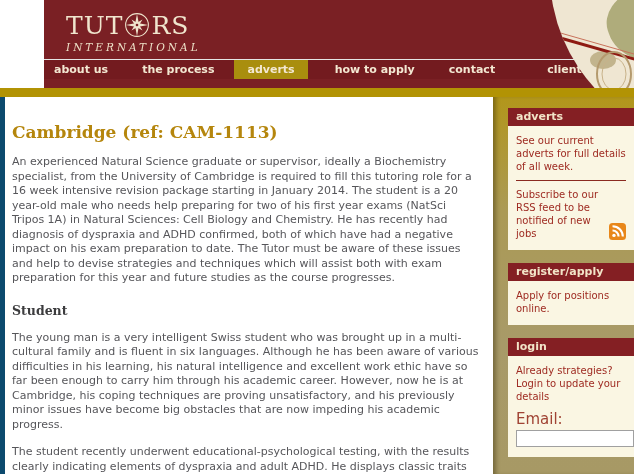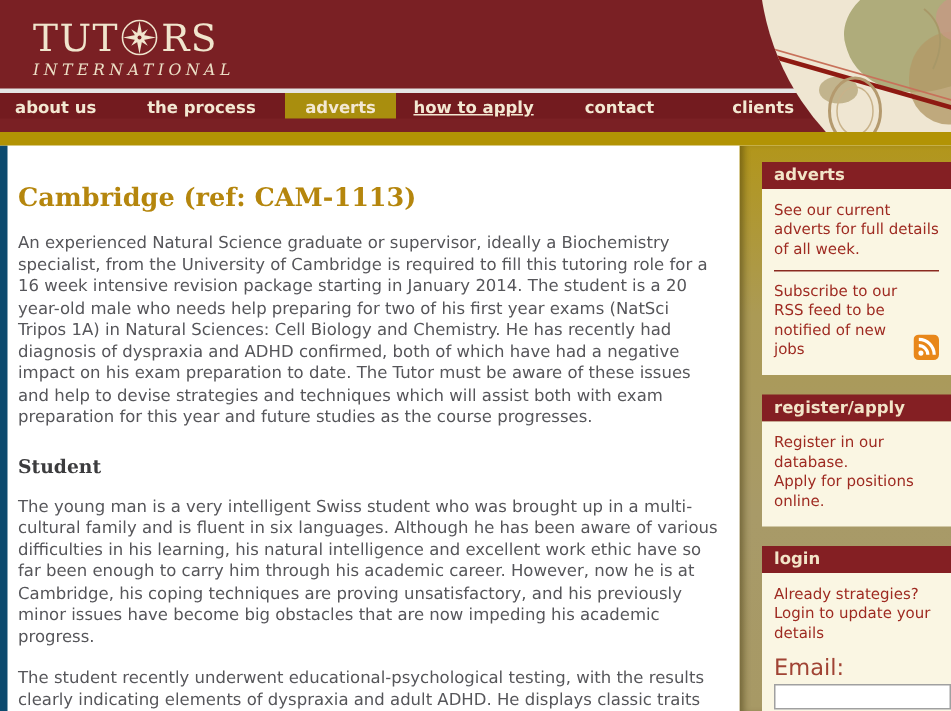--- a/index.html
+++ b/index.html
@@ -1,41 +1,41 @@
 <!DOCTYPE html>
 <html><head>
 <meta charset="utf-8">
 <style>
   * { margin:0; padding:0; box-sizing:border-box; }
   html,body { width:634px; height:474px; }
   body { font-family:"DejaVu Sans","Liberation Sans",sans-serif; background:#fff; }
-  .page { position:relative; width:634px; height:474px; overflow:hidden; }
+  .page { position:relative; width:634px; height:474px; overflow:hidden;padding-left:44px; }
 
   
   .header { position:relative; height:88px; background:#7a2024; overflow:hidden; }
   .logo { position:absolute; left:22px; top:12px; color:#f0e5cd; cursor:pointer; }
   .logo-row { display:flex; align-items:center; font-family:"DejaVu Serif","Liberation Serif",serif; font-size:25px; letter-spacing:1px; line-height:1; }
   .compass { margin:0 1px; display:block; }
   .logo-sub { font-family:"DejaVu Serif","Liberation Serif",serif; font-size:10.5px; letter-spacing:3px; margin-top:3px; color:#ecdfc6;font-style:italic; }
 
   
   .globe { position:absolute; left:506px; top:-194px; width:336px; height:336px; border-radius:50%; background:#efe6d2; overflow:hidden; z-index:3; }
   .globe .blob1 { position:absolute; left:58px; top:178px; width:100px; height:78px; background:#99985e; border-radius:45% 60% 50% 65%; transform:rotate(-18deg); opacity:.75; }
   .globe .blob2 { position:absolute; left:100px; top:215px; width:58px; height:62px; background:#b39a68; border-radius:55% 45% 60% 50%; opacity:.8; }
   .globe .blob3 { position:absolute; left:118px; top:192px; width:34px; height:30px; background:#c59a84; border-radius:50% 62% 48% 55%; opacity:.8; }
   .globe .blob4 { position:absolute; left:40px; top:245px; width:26px; height:18px; background:#b7a87c; border-radius:50%; opacity:.8; }
   .globe svg.gmap { position:absolute; left:0; top:0; }
 
   
-  .nav { position:absolute; left:0; bottom:9px; width:100%; height:20px; background:#731b1f; border-top:3px solid #e5e5e5; display:flex; z-index:1; }
+  .nav { position:absolute; left:0; bottom:9px; width:100%; height:20px; background:#731b1f; border-top:1px solid #e5e5e5; display:flex; z-index:1; }
   .nav a { color:#f3e8d2; font-size:11px; font-weight:bold; text-decoration:none; padding:3px 6px; white-space:nowrap; }
   .nav a.nav-0 { margin-left:4px; }
   .nav a.nav-1 { margin-left:22px; }
   .nav a.active { background:#a98e0e; margin-left:14px; padding:3px 13px; }
-  .nav a.nav-3 { margin-left:6px;text-decoration:underline; }
+  .nav a.nav-3 { margin-left:21px; }
   .nav a.nav-4 { margin-left:22px; }
   .nav a.nav-5 { margin-left:40px; }
 
   .gold-strip { position:absolute; top:88px; left:0; width:100%; height:9px; background:#b29304; z-index:4; }
 
   
   .content-row { position:absolute; top:97px; left:0; width:634px; height:377px; display:flex; }
   .main { width:493px; background:#fff; border-left:5px solid #0c4a6e; padding:0 14px 0 7px; }
   .page-title { font-family:"DejaVu Serif","Liberation Serif",serif; font-size:17px; font-weight:bold; color:#b5860d; margin:25px 0 0 0; }
   .main p { font-size:11px; line-height:14.5px; color:#56565a; margin-top:13px; }
@@ -127,21 +127,20 @@
               <path d="M5 10.5 a8.5 8.5 0 0 1 8.5 8.5" stroke="#fff" stroke-width="3" fill="none"></path>
               <path d="M5 4.5 a14.5 14.5 0 0 1 14.5 14.5" stroke="#fff" stroke-width="3" fill="none"></path>
             </svg>
           </div>
         </div>
       </div>
 
       <div class="sbox">
         <div class="sbox-header">register/apply</div>
         <div class="sbox-body">
-          <a href="#">Register in our database.</a>
           <a href="#">Apply for positions online.</a>
         </div>
       </div>
 
       <div class="sbox">
         <div class="sbox-header">login</div>
         <div class="sbox-body">
           <span class="prompt">Already strategies?</span>
           <a href="#">Login to update your details</a>
           <label class="field-label">Email:</label>

